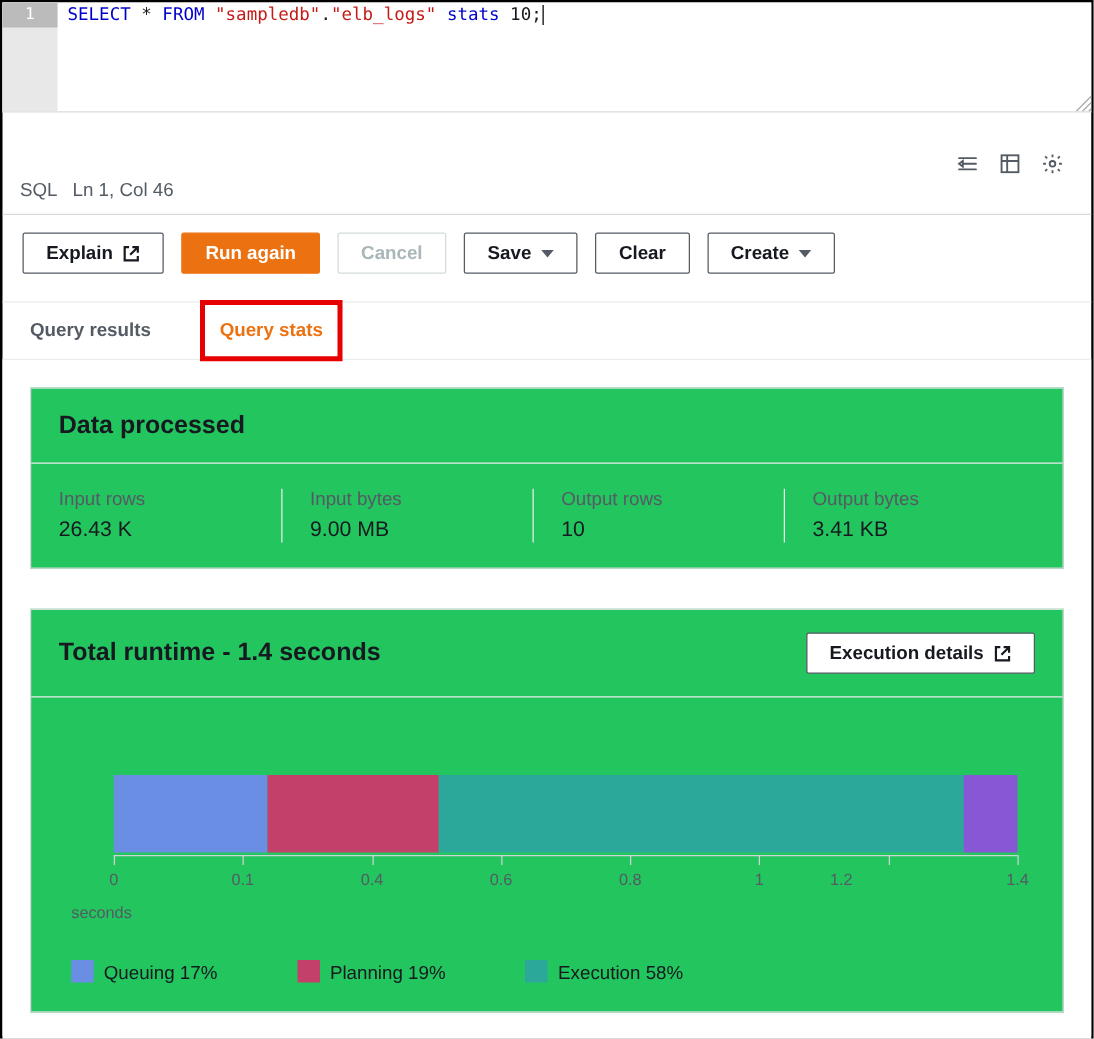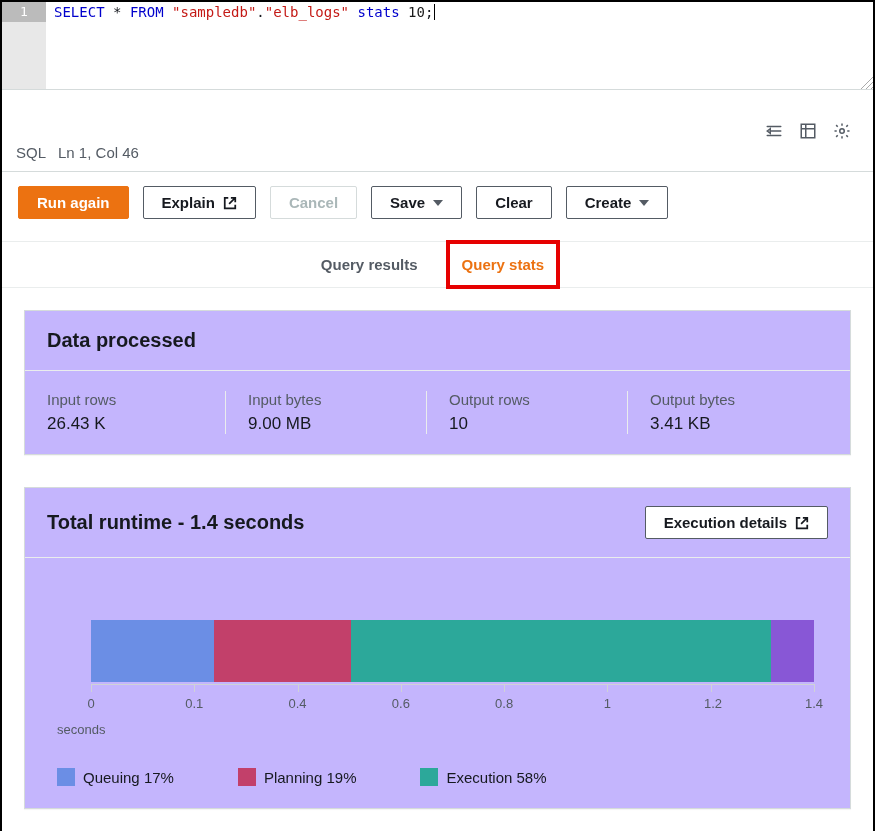--- a/index.html
+++ b/index.html
@@ -34,28 +34,28 @@
   .toolbar { display:flex; gap:14px; padding: 14px 16px 22px; border-bottom: 1px solid #eaeded; }
   .btn { display:inline-flex; align-items:center; gap:8px; padding: 7px 18px; border:1px solid #545b64; background:#fff; border-radius:2px; font-weight:700; font-size:15px; cursor:pointer; color:#16191f; }
   .btn.primary { background:#ec7211; border-color:#ec7211; color:#fff; }
   .btn.disabled { color:#aab7b8; border-color:#d5dbdb; cursor:default; }
   .caret { width:0; height:0; border-left:5px solid transparent; border-right:5px solid transparent; border-top:6px solid #545b64; }
   .ext { width:14px; height:14px; }
   .ext svg { stroke:#545b64; fill:none; stroke-width:2; }
   .ext.dark svg { stroke:#16191f; }
 
   
-  .tabs { display:flex; gap:26px; padding: 0 18px; border-bottom: 1px solid #eaeded; justify-content: center; }
+  .tabs { display:flex; gap:37px; padding: 0 18px; border-bottom: 1px solid #eaeded; }
   .tab { padding: 14px 4px; font-weight:700; color:#545b64; cursor:pointer; font-size:15px; }
   .tab.active { color:#ec7211; }
   .tab.highlight { outline: 4px solid #e60000; outline-offset: -2px; padding-left:14px; padding-right:14px; }
 
   
   .content { padding: 22px; background:#fff; }
-  .card { border:1px solid #d5dbdb; box-shadow: 0 1px 1px rgba(0,0,0,.04); margin-bottom: 32px; background:#c4b5fd; }
+  .card { border:1px solid #d5dbdb; box-shadow: 0 1px 1px rgba(0,0,0,.04); margin-bottom: 32px; background:#22c55e; }
   .card-header { padding: 18px 22px; border-bottom:1px solid #eaeded; display:flex; justify-content:space-between; align-items:center; }
   .card-title { font-size:20px; font-weight:800; }
   .card-body { padding: 20px 22px; }
 
   .metrics { display:flex; }
   .metric { flex:1; padding-right:10px; }
   .metric + .metric { border-left:1px solid #eaeded; padding-left:22px; }
   .metric-label { color:#545b64; font-size:15px; margin-bottom:6px; }
   .metric-value { font-size:17px; color:#16191f; }
 
@@ -114,29 +114,29 @@
       <div class="iconbtn">
         <svg viewBox="0 0 24 24">
             <circle cx="12" cy="12" r="3"></circle>
             <path d="M12 2v3M12 19v3M4.2 4.2l2.1 2.1M17.7 17.7l2.1 2.1M2 12h3M19 12h3M4.2 19.8l2.1-2.1M17.7 6.3l2.1-2.1"></path>
           </svg>
       </div>
     </div>
   </div>
 
   <div class="toolbar">
-    <button class="btn primary">Run again</button>
     <button class="btn">
       <span>Explain</span>
       <span class="ext dark">
         <svg viewBox="0 0 16 16">
             <path d="M6 2H2v12h12v-4M9 2h5v5M14 2L7 9"></path>
           </svg>
       </span>
     </button>
+    <button class="btn primary">Run again</button>
     <button class="btn disabled">Cancel</button>
     <button class="btn">
       <span>Save</span>
       <span class="caret"></span>
     </button>
     <button class="btn">Clear</button>
     <button class="btn">
       <span>Create</span>
       <span class="caret"></span>
     </button>
@@ -198,21 +198,21 @@
             <div class="tick-label" style="left: 137.286px;">0.1</div>
             <div class="tick" style="left: 240.571px;"></div>
             <div class="tick-label" style="left: 240.571px;">0.4</div>
             <div class="tick" style="left: 343.857px;"></div>
             <div class="tick-label" style="left: 343.857px;">0.6</div>
             <div class="tick" style="left: 447.143px;"></div>
             <div class="tick-label" style="left: 447.143px;">0.8</div>
             <div class="tick" style="left: 550.429px;"></div>
             <div class="tick-label" style="left: 550.429px;">1</div>
             <div class="tick" style="left: 653.714px;"></div>
-            <div class="tick-label" style="left: 656px;">1.2</div>
+            <div class="tick-label" style="left: 616px;">1.2</div>
             <div class="tick" style="left: 757px;"></div>
             <div class="tick-label" style="left: 757px;">1.4</div>
             <div class="bars" style="left: 34px; width: 723px;">
               <div class="seg c-queue" style="width: 17%;"></div>
               <div class="seg c-plan" style="width: 19%;"></div>
               <div class="seg c-exec" style="width: 58%;"></div>
               <div class="seg c-svc" style="width: 6%;"></div>
             </div>
           </div>
         <div class="legend">

